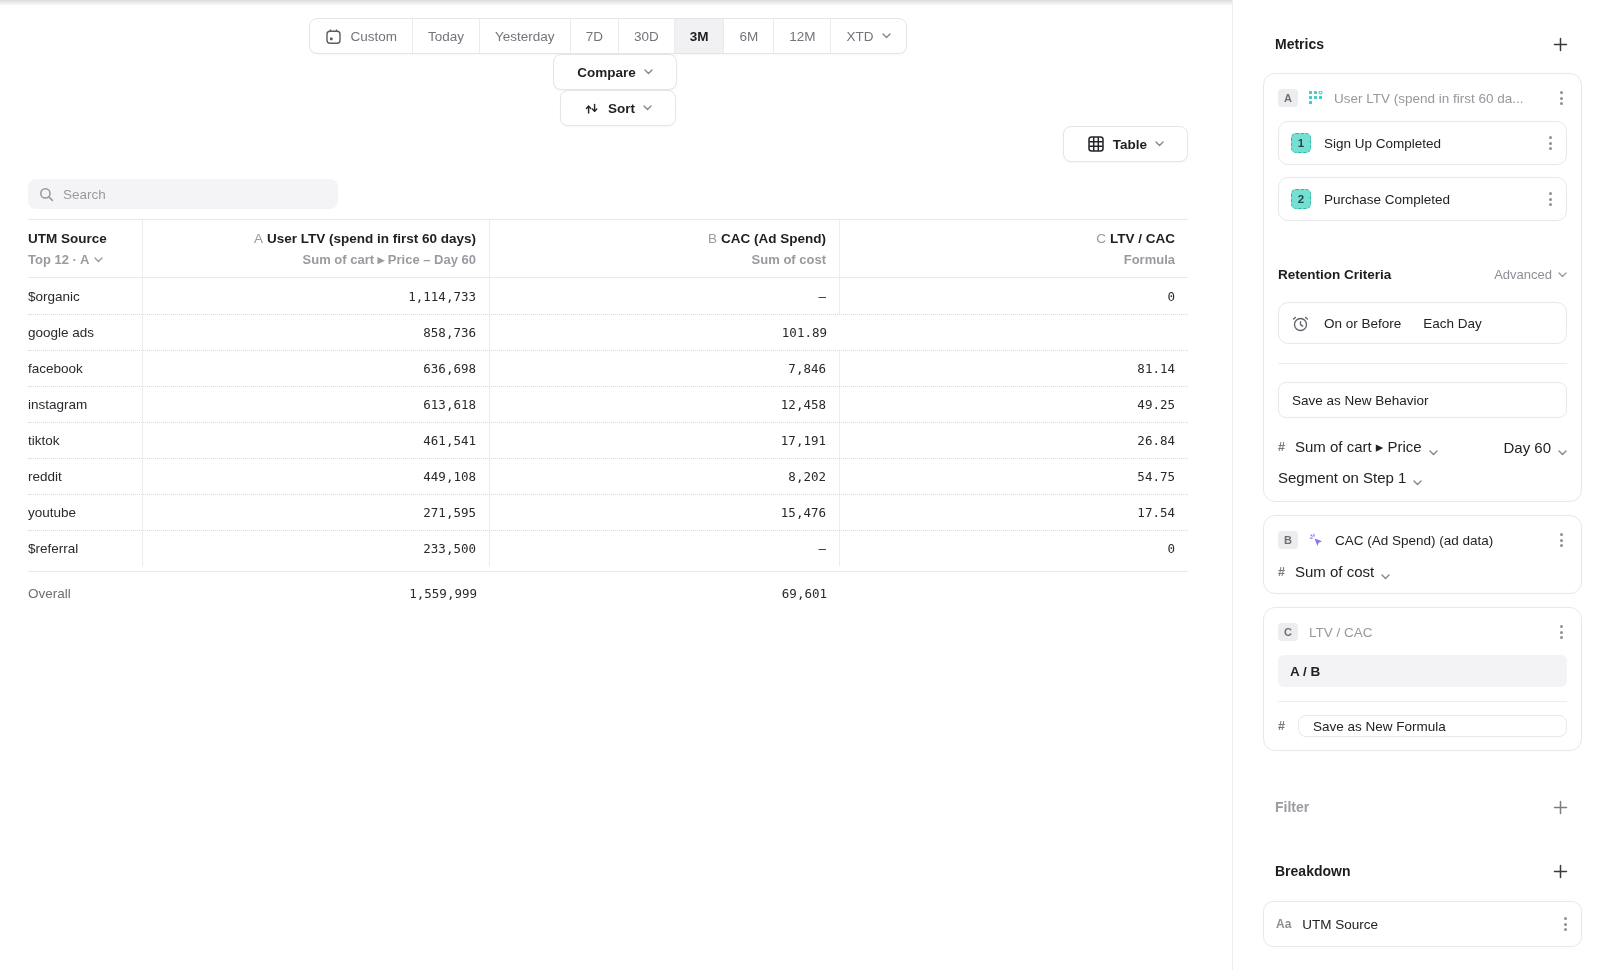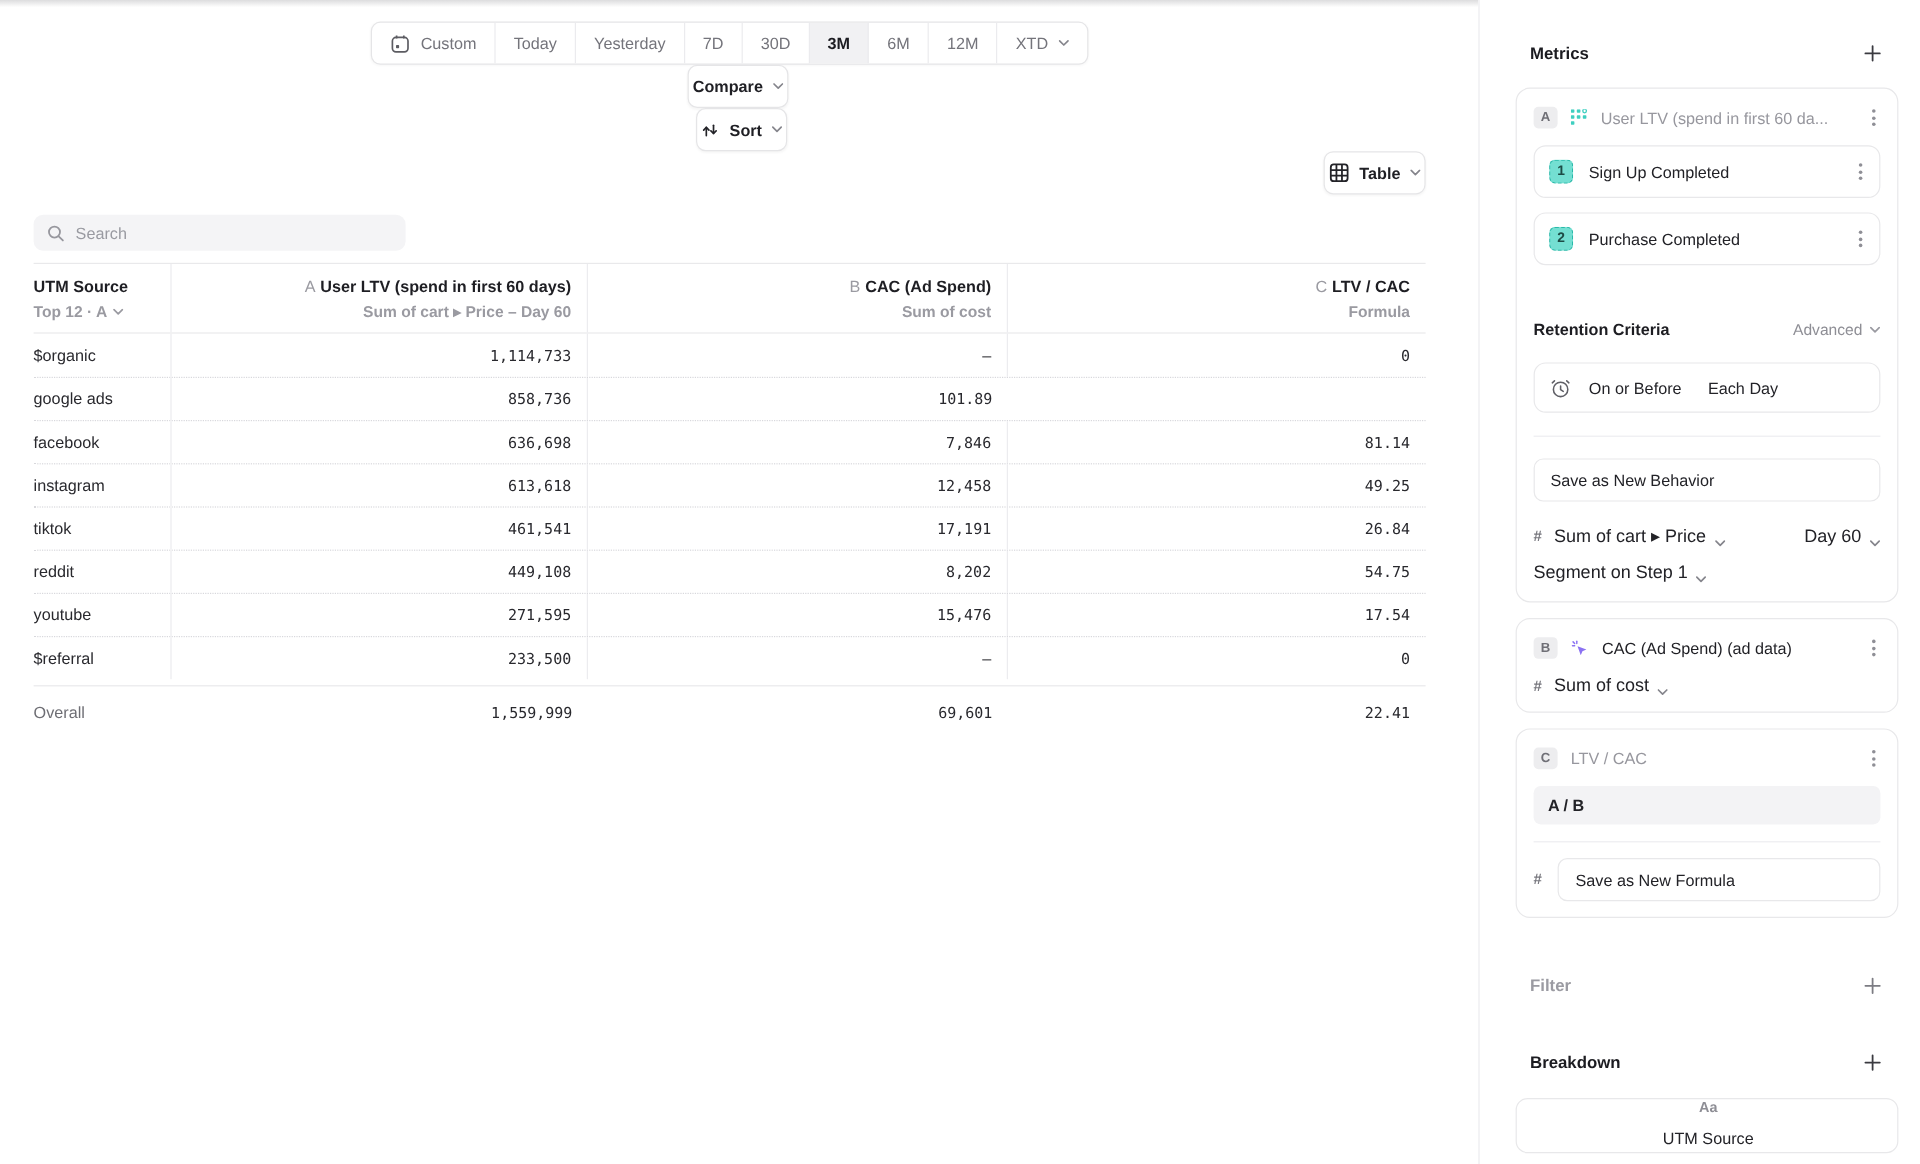--- a/index.html
+++ b/index.html
@@ -11,21 +11,21 @@
   .top-shade { position:absolute; left:0; top:0; width:1232px; height:6px; background:linear-gradient(rgba(40,40,48,.16), rgba(40,40,48,0)); pointer-events:none; }
   .main-inner { padding:18px 44px 0 28px; }
   .sidebar { position:absolute; right:0; top:0; width:368px; height:970px; border-left:1px solid #ececef; padding:34px 18px 0 30px; background:#fff; }
 
   
   .toolbar { display:flex; align-items:center;flex-direction:column; }
   .dategroup { display:flex; height:36px; border:1px solid #e5e5e7; border-radius:8px; overflow:hidden; background:#fff; box-shadow:0 1px 2px rgba(25,25,35,.03); }
   .seg { display:flex; align-items:center; gap:9px; padding:0 15px; font-size:13.5px; color:#74747b; font-weight:500; border-right:1px solid #ebebee; cursor:pointer; white-space:nowrap; }
   .seg:last-child { border-right:none; }
   .seg.selected { background:#f1f1f3; color:#1c1c21; font-weight:700; }
-  .btn { display:flex; align-items:center; gap:8px; height:36px; padding:0 3px; border:1px solid #e5e5e7; border-radius:8px; background:#fff; font-size:13.5px; font-weight:600; color:#1f1f24; box-shadow:0 1px 2px rgba(25,25,35,.04); cursor:pointer; white-space:nowrap; }
+  .btn { display:flex; align-items:center; gap:8px; height:36px; padding:0 23px; border:1px solid #e5e5e7; border-radius:8px; background:#fff; font-size:13.5px; font-weight:600; color:#1f1f24; box-shadow:0 1px 2px rgba(25,25,35,.04); cursor:pointer; white-space:nowrap; }
   .btn.compare { margin-left:14px; }
   .btn.sort { margin-left:20px; }
   .btn.view { margin-left:auto; }
 
   
   .searchbox { margin-top:17px; width:310px; height:30px; background:#f4f4f6; border-radius:8px; display:flex; align-items:center; gap:9px; padding:0 11px; }
   .searchbox input { border:none; background:transparent; outline:none; font-size:13.5px; color:#333; width:100%; font-family:"Liberation Sans",sans-serif; }
   .searchbox input::placeholder { color:#999aa1; }
 
   
@@ -75,24 +75,24 @@
   .timerow .lbl + .lbl { margin-left:8px; }
   .hr { border-top:1px solid #ededf0; margin-top:19px; }
   .savebtn { margin-top:18px; height:36px; width:100%; border:1px solid #e8e8ea; border-radius:8px; display:flex; align-items:center; padding:0 13px; font-size:13.5px; font-weight:500; color:#222227; background:#fff; cursor:pointer; }
   .proprow { margin-top:20px; display:flex; align-items:center; gap:10px; }
   .hash { color:#77777e; font-size:12.5px; font-weight:700; }
   .propname { display:flex; align-items:flex-end; gap:7px; font-size:15px; font-weight:500; color:#222227; cursor:pointer; background:none; border:none; font-family:"Liberation Sans",sans-serif; }
   .dayright { margin-left:auto; }
   .segonrow { margin-top:13px; }
   .formula-input { margin-top:12px; height:32px; background:#f3f3f5; border-radius:6px; display:flex; align-items:center; padding:0 12px; font-size:13.5px; font-weight:700; color:#222227; cursor:text; }
   .formularow { margin-top:13px; display:flex; align-items:center; gap:13px; }
-  .formula-btn { height:36px; flex:1; border:1px solid #e8e8ea; border-radius:8px; display:flex; align-items:center; padding:0 14px; font-size:13.5px; font-weight:500; color:#222227; background:#fff; cursor:pointer; }
+  .formula-btn { height:22px; flex:1; border:1px solid #e8e8ea; border-radius:8px; display:flex; align-items:center; padding:0 14px; font-size:13.5px; font-weight:500; color:#222227; background:#fff; cursor:pointer; }
   .filter-sec { margin-top:46px; }
   .breakdown-sec { margin-top:44px; }
-  .breakrow { margin-top:20px; height:46px; border:1px solid #e8e8ea; border-radius:10px; display:flex; align-items:center; gap:11px; padding:0 10px 0 12px; cursor:pointer;flex-direction:column; }
+  .breakrow { margin-top:20px; height:46px; border:1px solid #e8e8ea; border-radius:10px; display:flex; align-items:center; gap:11px; padding:0 10px 0 12px; cursor:pointer; }
   .aa { color:#8e8e95; font-size:12px; font-weight:600; }
   .breaklabel { flex:1; font-size:13.5px; font-weight:500; color:#222227; }
 </style>
 </head>
 <body>
 
 <div class="main">
   <div class="top-shade"></div>
   <div class="main-inner">
 
@@ -247,21 +247,20 @@
           <div class="cell num bR">233,500</div>
           <div class="cell num bR">–</div>
           <div class="cell num">0</div>
         </div>
       </div>
 
       <div class="overall grid4">
         <div class="cell src">Overall</div>
         <div class="cell num">1,559,999</div>
         <div class="cell num">69,601</div>
-        <div class="cell num">22.41</div>
       </div>
     </div>
 
   </div>
 </div>
 
 <div class="sidebar">
 
   <div class="secrow">
     <span class="sec-title">Metrics</span>

